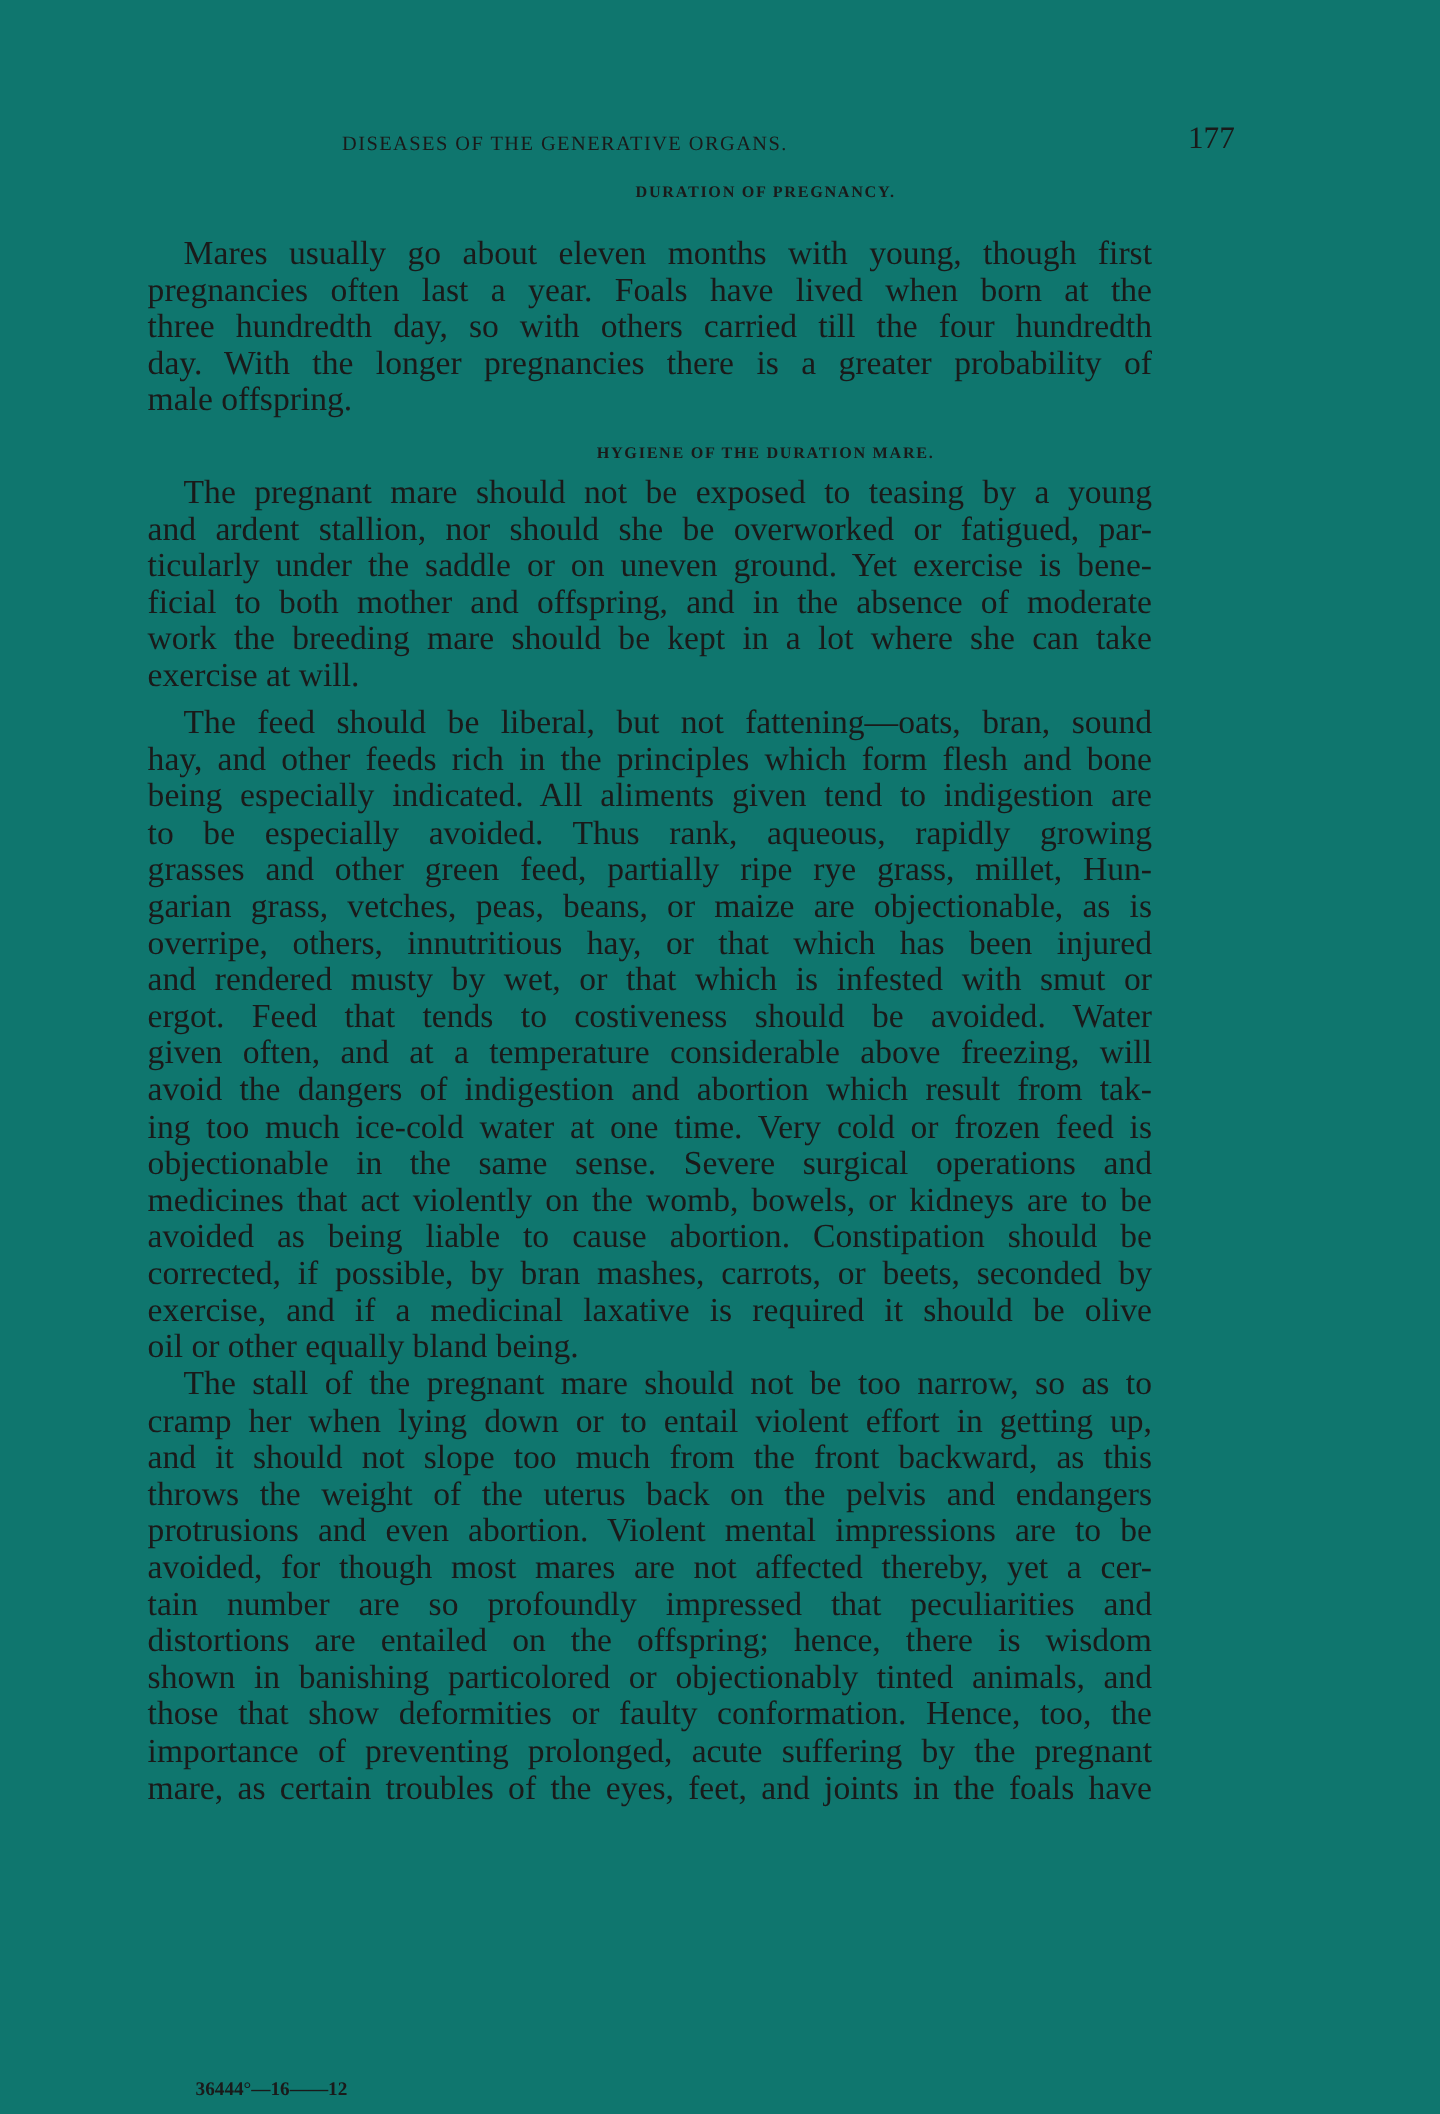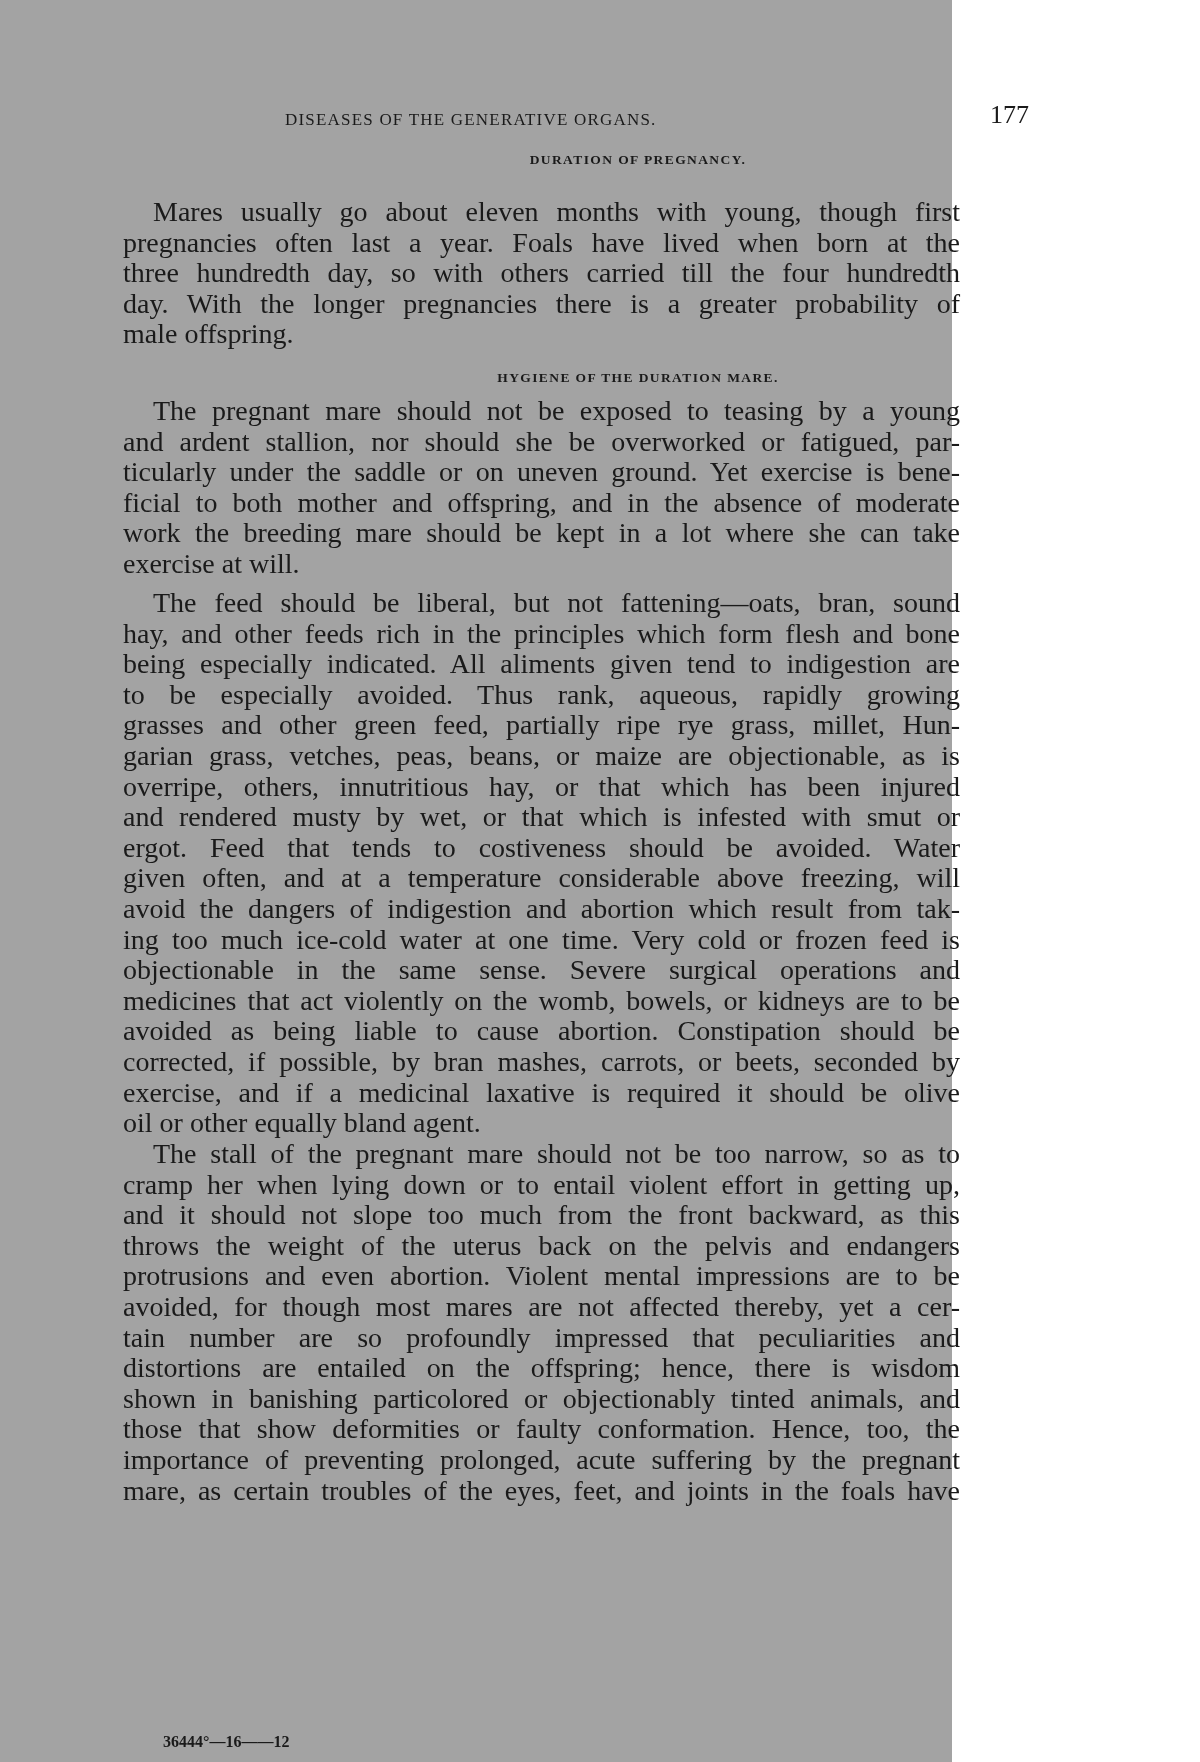--- a/index.html
+++ b/index.html
@@ -1,19 +1,19 @@
 <!DOCTYPE html>
 <html><head>
   <meta charset="utf-8">
   <style>
     html, body { margin: 0; padding: 0; background: #ffffff; }
     body { width: 1200px; height: 1762px; position: relative; overflow: hidden; }
     .page {
-      position: absolute; left: 0; top: 0; width: 952px; height: 1762px;
-      background: #a3a3a3; color: #1a1a1a;
+      position: absolute; left: 0; top: 0; width: 1200px; height: 1762px;
+      background: #0f766e; color: #1a1a1a;
       font-family: "Liberation Serif", "DejaVu Serif", serif;
     }
     .running-head {
       position: absolute; top: 110px; left: 285px; width: 695px;
       font-size: 17px; letter-spacing: 1.2px; text-transform: uppercase;
     }
     .page-number {
       position: absolute; top: 100px; left: 990px;
       font-size: 26px;
     }
@@ -68,21 +68,21 @@
       <span class="line">and rendered musty by wet, or that which is infested with smut or</span>
       <span class="line">ergot.  Feed that tends to costiveness should be avoided.  Water</span>
       <span class="line">given often, and at a temperature considerable above freezing, will</span>
       <span class="line">avoid the dangers of indigestion and abortion which result from tak-</span>
       <span class="line">ing too much ice-cold water at one time.  Very cold or frozen feed is</span>
       <span class="line">objectionable in the same sense.  Severe surgical operations and</span>
       <span class="line">medicines that act violently on the womb, bowels, or kidneys are to be</span>
       <span class="line">avoided as being liable to cause abortion.  Constipation should be</span>
       <span class="line">corrected, if possible, by bran mashes, carrots, or beets, seconded by</span>
       <span class="line">exercise, and if a medicinal laxative is required it should be olive</span>
-      <span class="line last">oil or other equally bland agent.</span>
+      <span class="line last">oil or other equally bland being.</span>
     </div>
   <div class="block" style="top:1139px;">
       <span class="line indent">The stall of the pregnant mare should not be too narrow, so as to</span>
       <span class="line">cramp her when lying down or to entail violent effort in getting up,</span>
       <span class="line">and it should not slope too much from the front backward, as this</span>
       <span class="line">throws the weight of the uterus back on the pelvis and endangers</span>
       <span class="line">protrusions and even abortion.  Violent mental impressions are to be</span>
       <span class="line">avoided, for though most mares are not affected thereby, yet a cer-</span>
       <span class="line">tain number are so profoundly impressed that peculiarities and</span>
       <span class="line">distortions are entailed on the offspring; hence, there is wisdom</span>

